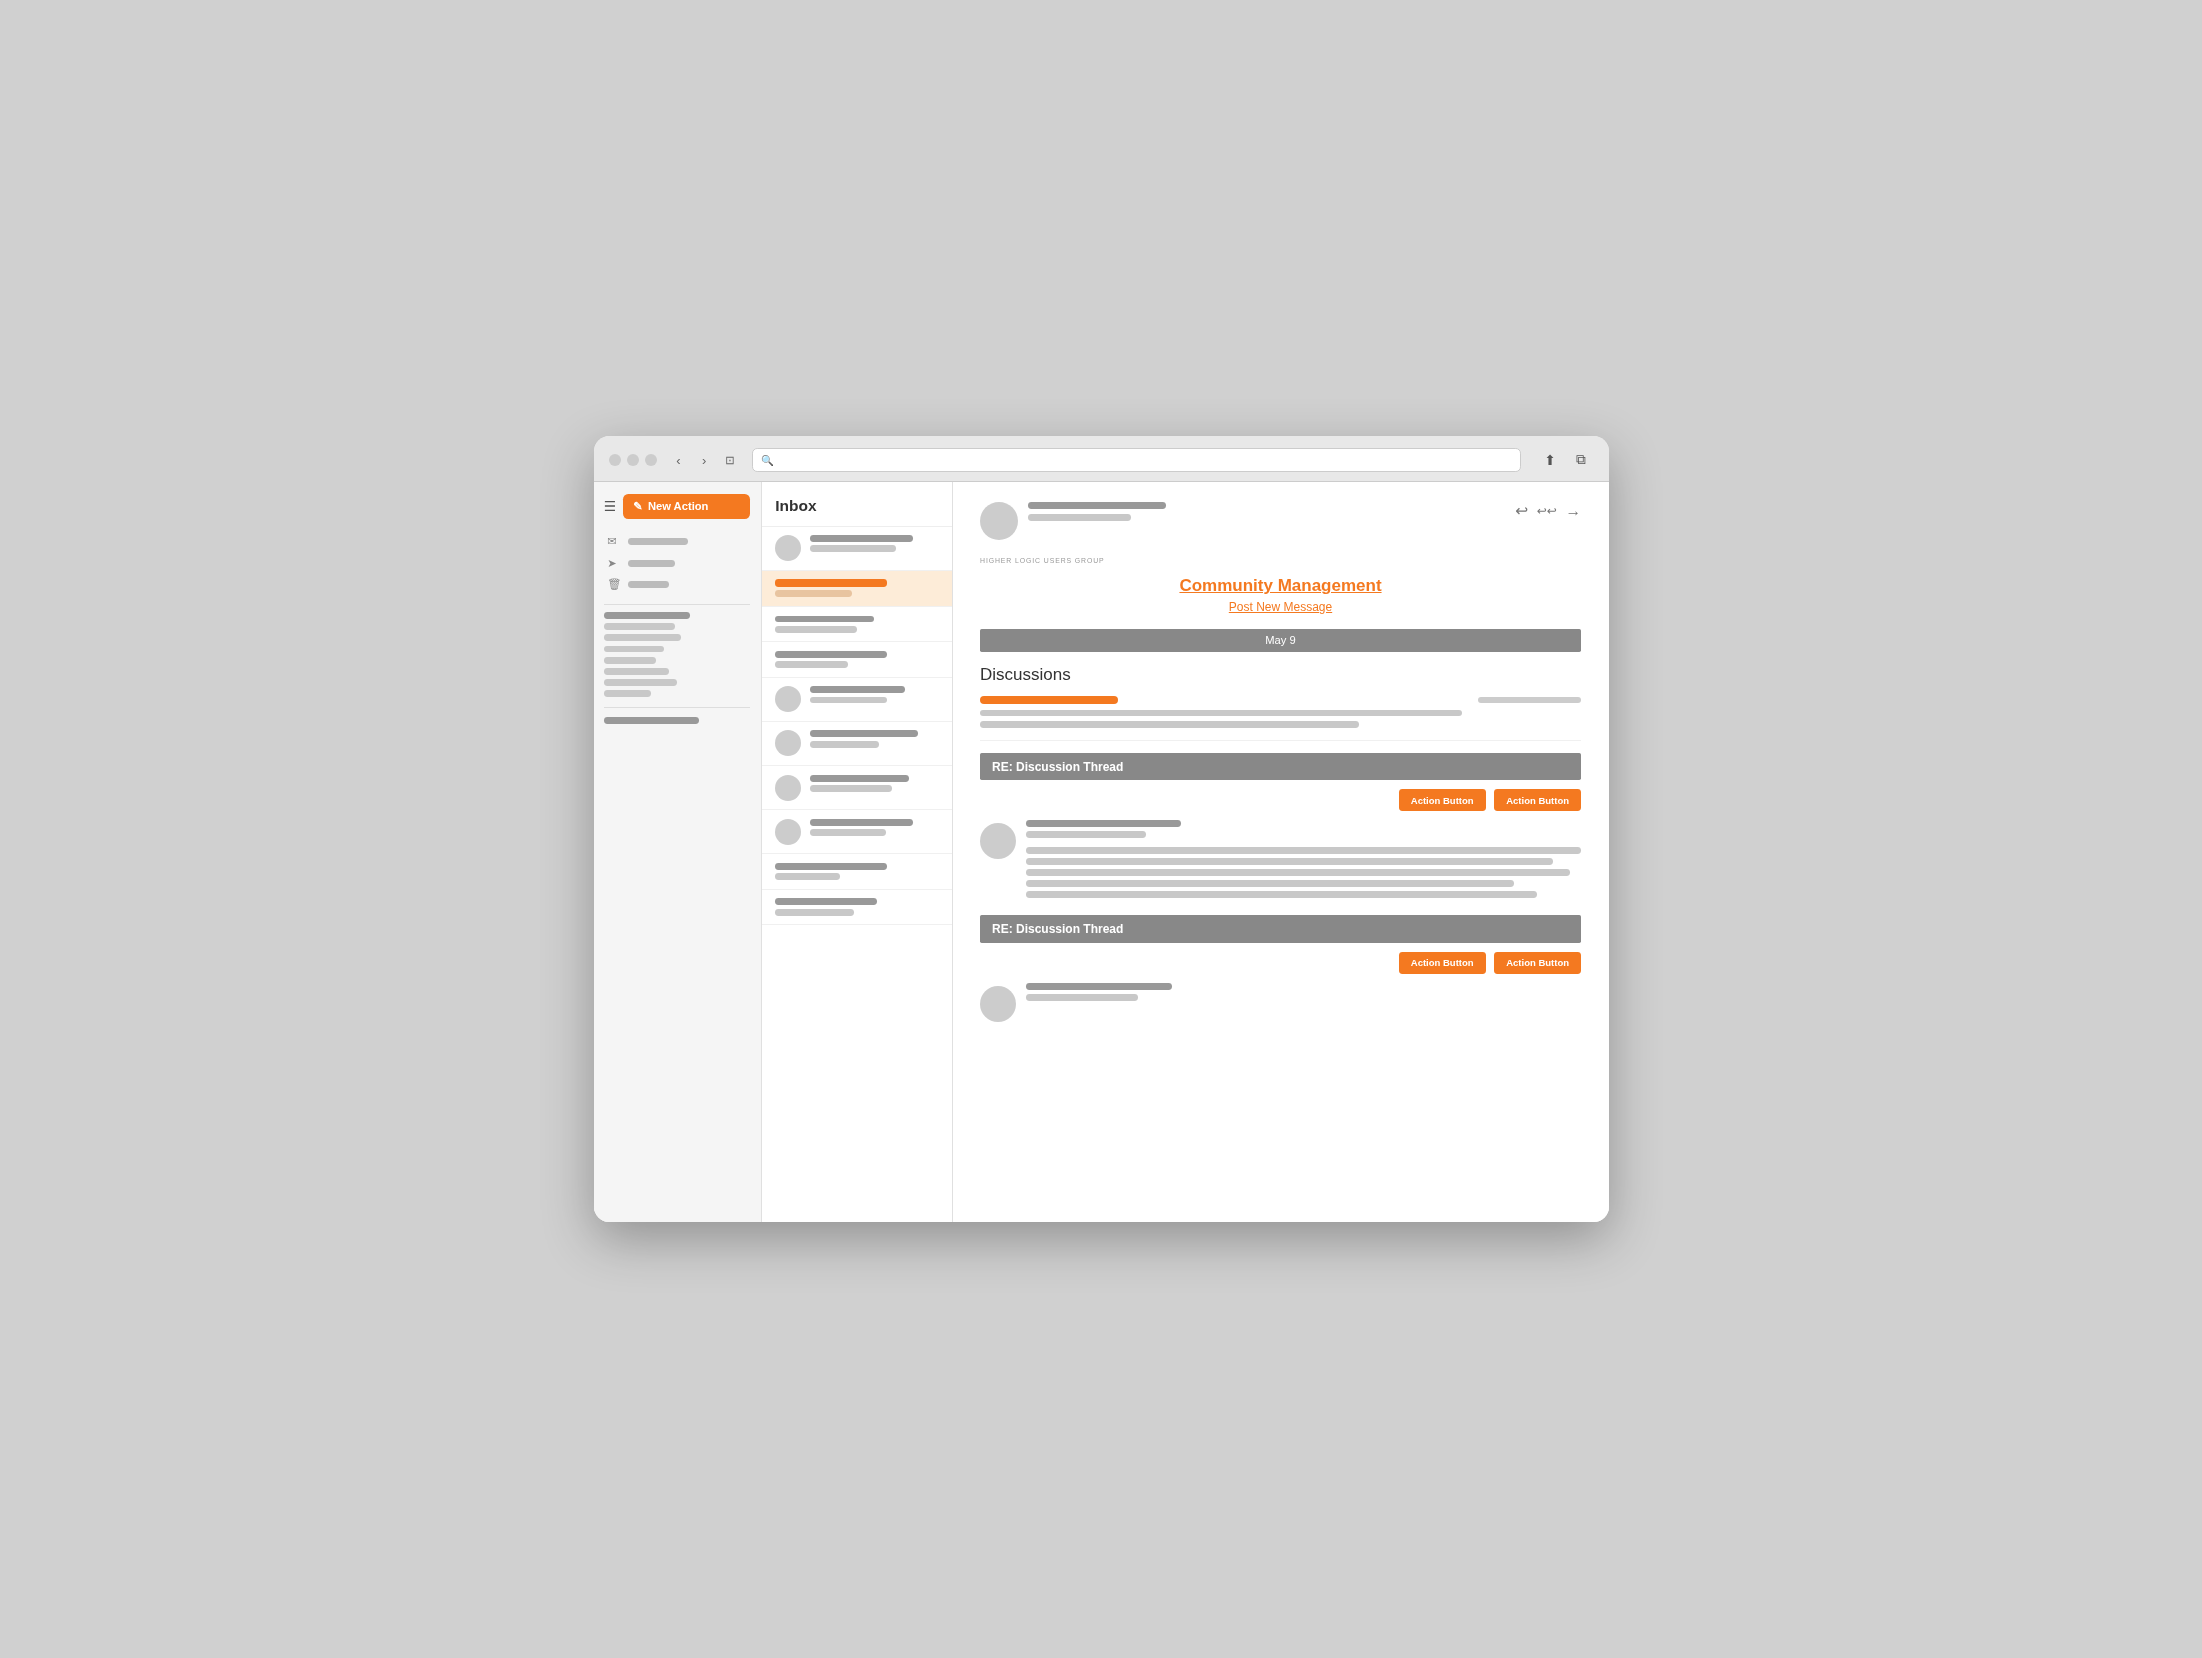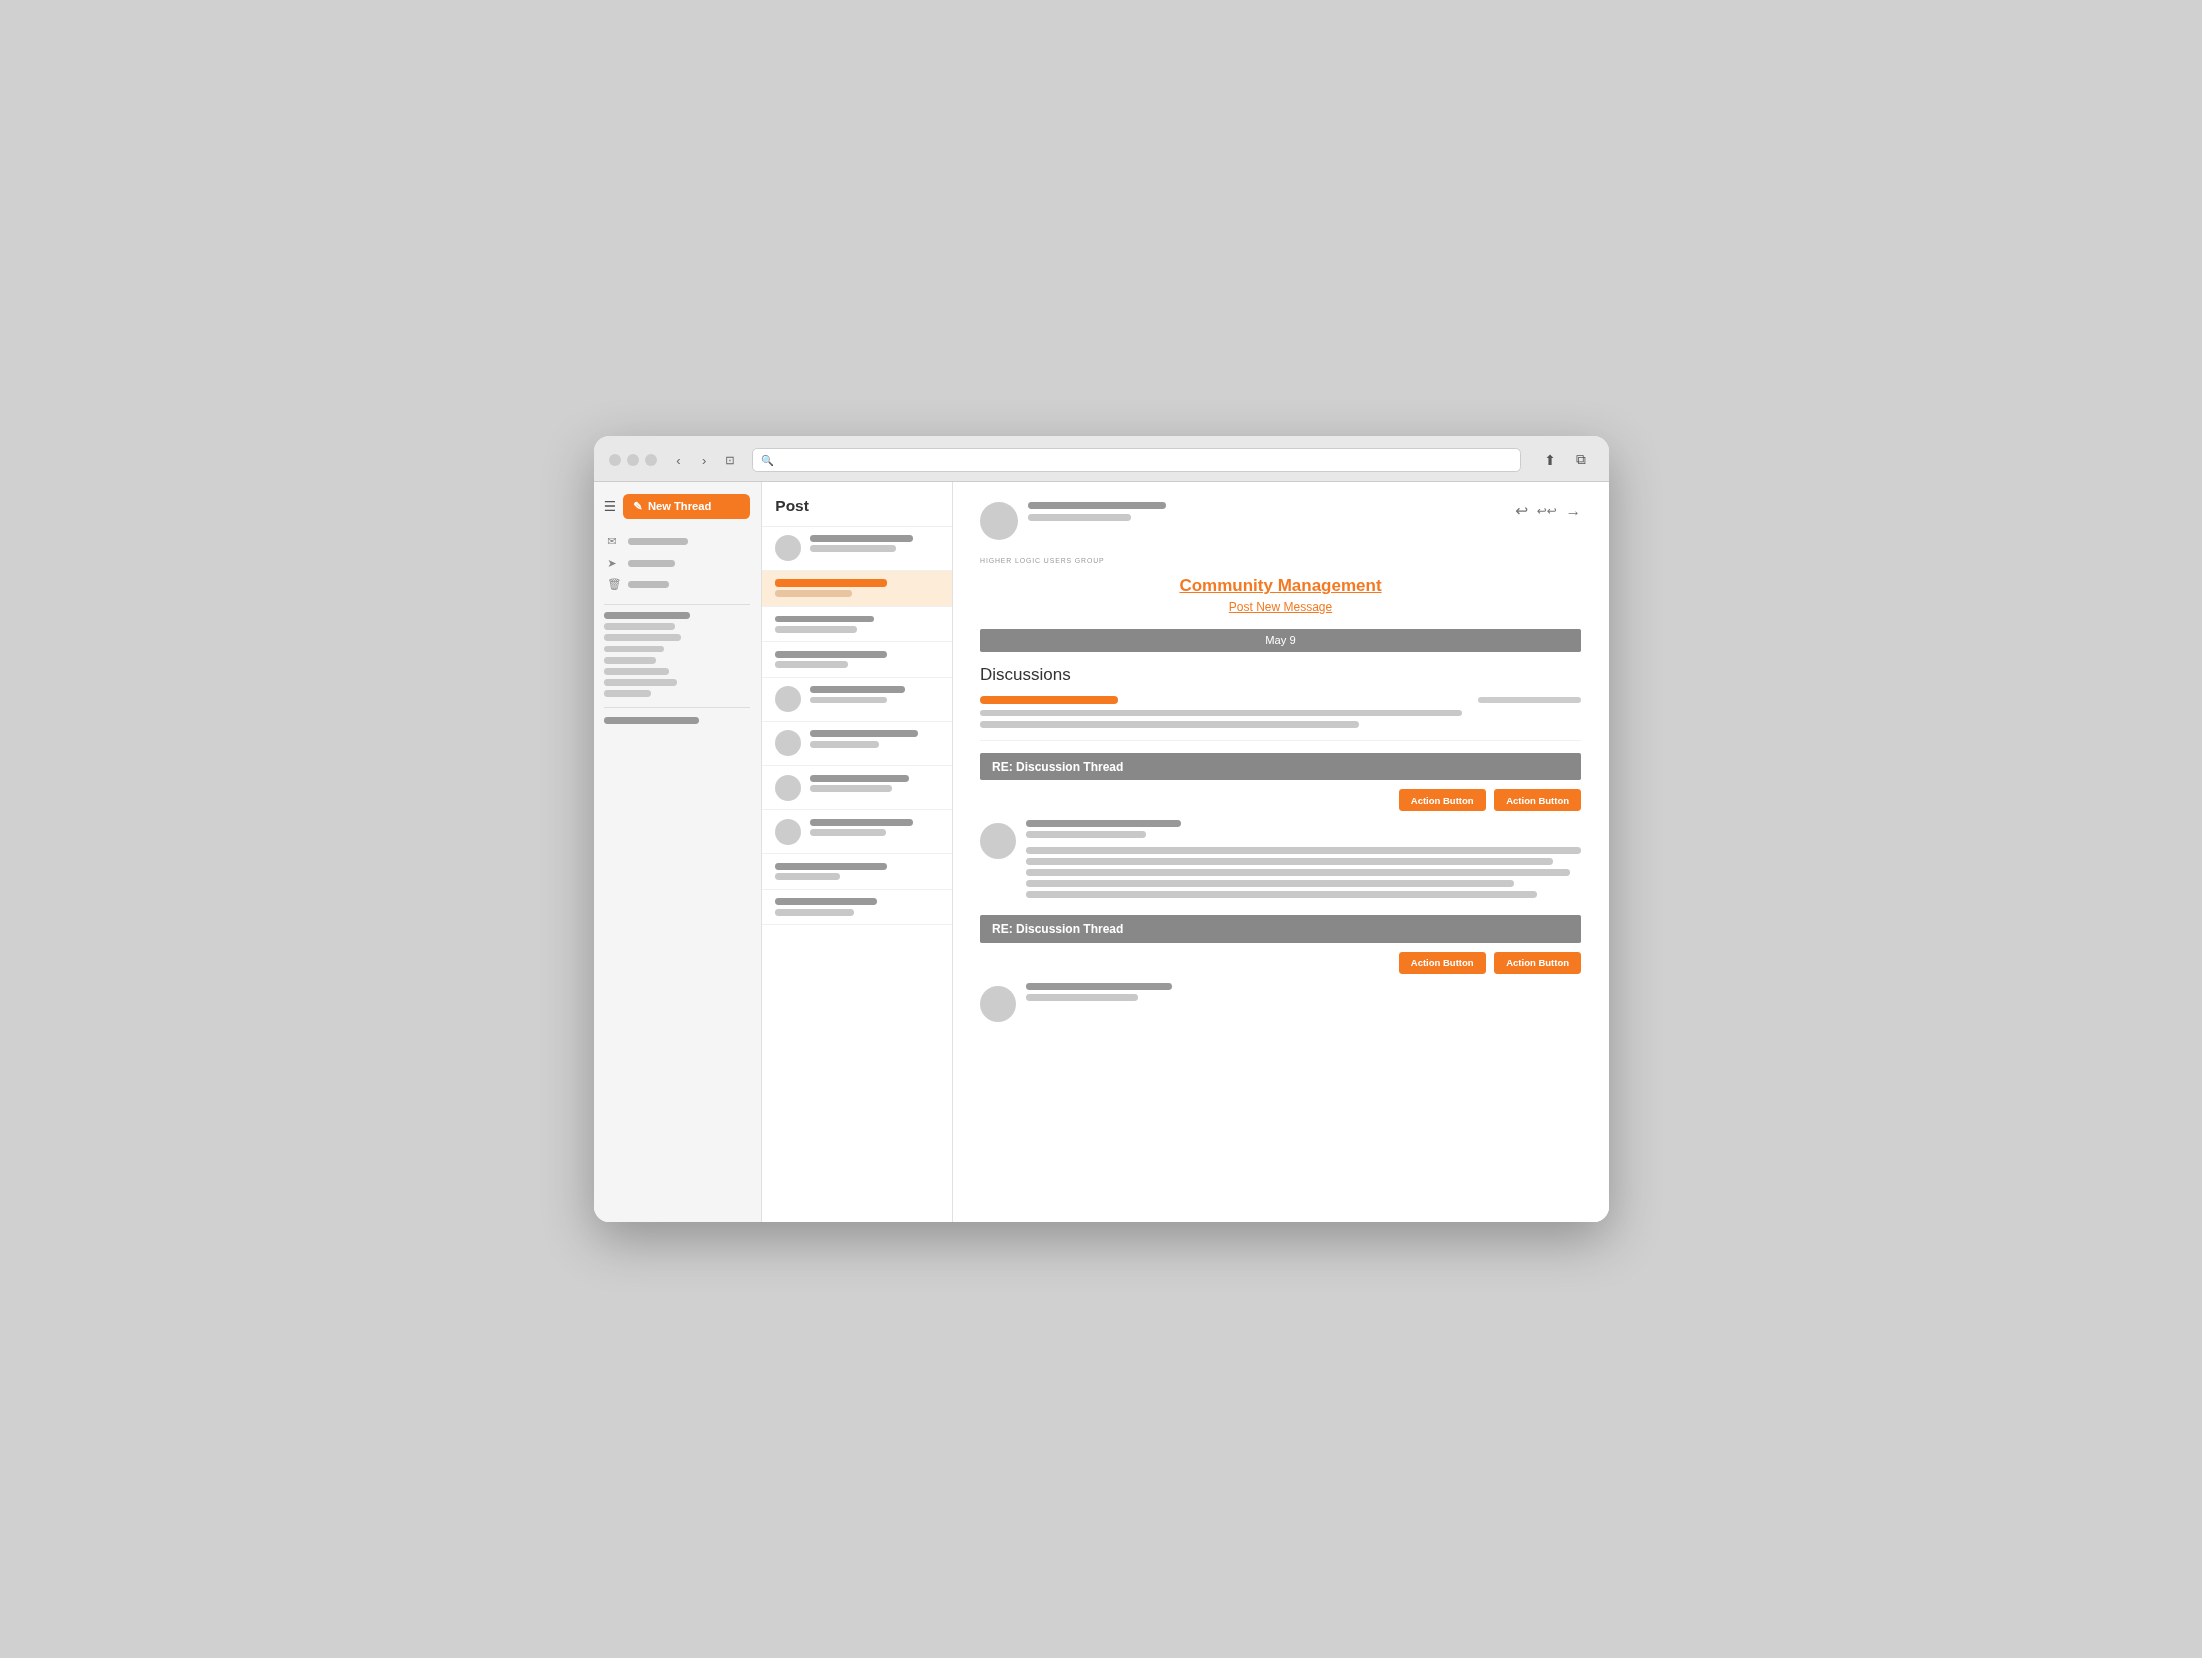--- a/index.html
+++ b/index.html
@@ -453,21 +453,21 @@
     </div>
   </div>
 
   <div class="app-container">
 
     <div class="left-nav">
       <div class="left-nav-header">
         <button class="hamburger-btn">☰</button>
         <button class="new-message-btn">
           <span>✎</span>
-          <span>New Thread</span>
+          <span>New Action</span>
         </button>
       </div>
 
       <div class="nav-section">
         <div class="nav-item">
           <span class="nav-item-icon">✉</span>
           <div class="nav-item-bar" style="width:60px;"></div>
         </div>
         <div class="nav-item">
           <span class="nav-item-icon">➤</span>
@@ -491,21 +491,21 @@
         <div class="bar" style="width:73px;"></div>
         <div class="bar" style="width:47px;"></div>
       </div>
 
       <div class="nav-divider" style="margin-top:10.3px;"></div>
       <div class="bar dark" style="width:95px; margin-top:8.6px;"></div>
     </div>
 
     <div class="inbox-panel">
       <div class="inbox-header">
-        <span>Post</span>
+        <span>Inbox</span>
       </div>
 
       <div class="inbox-item">
         <div class="inbox-avatar"></div>
         <div class="inbox-item-content">
           <div class="inbox-item-bars">
             <div class="bar dark" style="width:103px;"></div>
             <div class="bar" style="width:86px;"></div>
           </div>
         </div>

